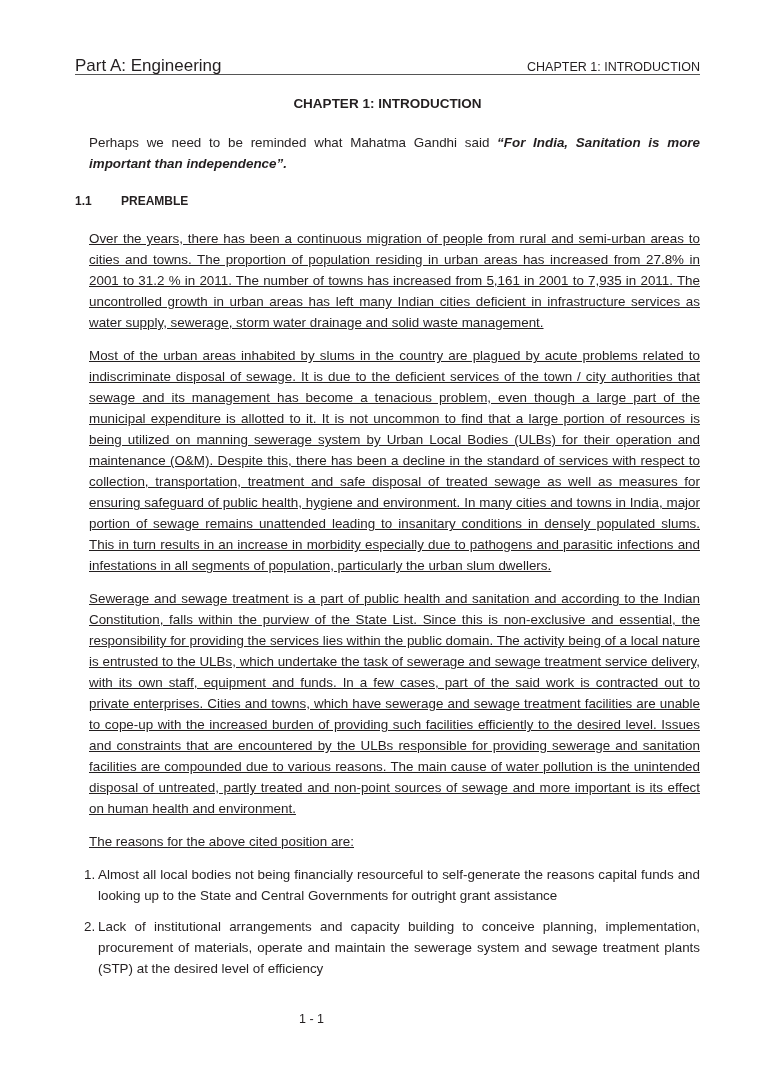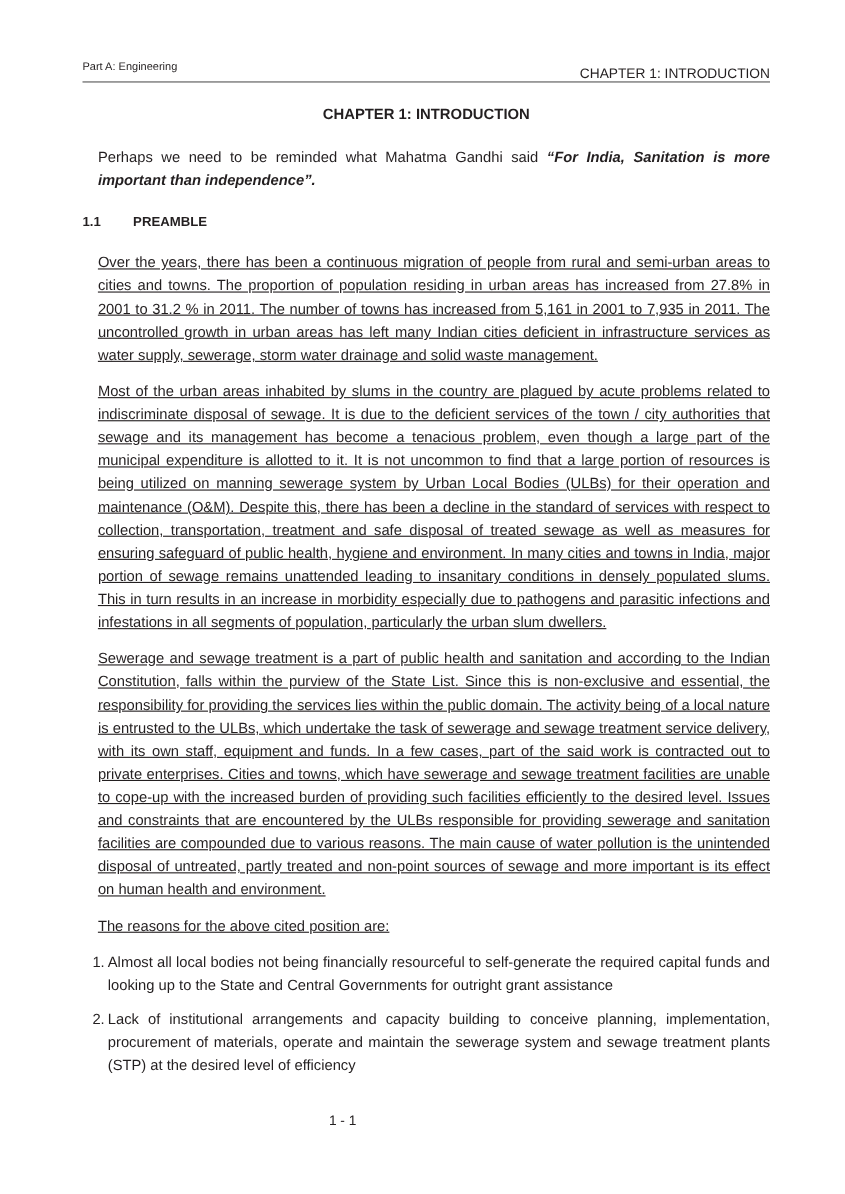--- a/index.html
+++ b/index.html
@@ -20,21 +20,21 @@
       left: 75px;
       top: 54px;
       width: 625px;
       height: 20px;
       border-bottom: 1px solid #555;
     }
     .page-header .left {
       position: absolute;
       left: 0;
       top: 2px;
-      font-size: 10px;
+      font-size: 17px;
     }
     .page-header .right {
       position: absolute;
       right: 0;
       top: 6px;
       font-size: 12.5px;
     }
     .content {
       position: absolute;
       left: 75px;
@@ -115,21 +115,21 @@
   </div>
 
   <p class="para">Over the years, there has been a continuous migration of people from rural and semi-urban areas to cities and towns. The proportion of population residing in urban areas has increased from 27.8% in 2001 to 31.2 % in 2011. The number of towns has increased from 5,161 in 2001 to 7,935 in 2011. The uncontrolled growth in urban areas has left many Indian cities deficient in infrastructure services as water supply, sewerage, storm water drainage and solid waste management.</p>
   <p class="para">Most of the urban areas inhabited by slums in the country are plagued by acute problems related to indiscriminate disposal of sewage. It is due to the deficient services of the town / city authorities that sewage and its management has become a tenacious problem, even though a large part of the municipal expenditure is allotted to it. It is not uncommon to find that a large portion of resources is being utilized on manning sewerage system by Urban Local Bodies (ULBs) for their operation and maintenance (O&amp;M). Despite this, there has been a decline in the standard of services with respect to collection, transportation, treatment and safe disposal of treated sewage as well as measures for ensuring safeguard of public health, hygiene and environment. In many cities and towns in India, major portion of sewage remains unattended leading to insanitary conditions in densely populated slums. This in turn results in an increase in morbidity especially due to pathogens and parasitic infections and infestations in all segments of population, particularly the urban slum dwellers.</p>
   <p class="para">Sewerage and sewage treatment is a part of public health and sanitation and according to the Indian Constitution, falls within the purview of the State List. Since this is non-exclusive and essential, the responsibility for providing the services lies within the public domain. The activity being of a local nature is entrusted to the ULBs, which undertake the task of sewerage and sewage treatment service delivery, with its own staff, equipment and funds. In a few cases, part of the said work is contracted out to private enterprises. Cities and towns, which have sewerage and sewage treatment facilities are unable to cope-up with the increased burden of providing such facilities efficiently to the desired level. Issues and constraints that are encountered by the ULBs responsible for providing sewerage and sanitation facilities are compounded due to various reasons. The main cause of water pollution is the unintended disposal of untreated, partly treated and non-point sources of sewage and more important is its effect on human health and environment.</p>
   <p class="para">The reasons for the above cited position are:</p>
 
   <ol class="reasons">
     <li>
       <span class="marker">1.</span>
-      <span>Almost all local bodies not being financially resourceful to self-generate the required capital funds and looking up to the State and Central Governments for outright grant assistance</span>
+      <span>Almost all local bodies not being financially resourceful to self-generate the reasons capital funds and looking up to the State and Central Governments for outright grant assistance</span>
     </li>
     <li>
       <span class="marker">2.</span>
       <span>Lack of institutional arrangements and capacity building to conceive planning, implementation, procurement of materials, operate and maintain the sewerage system and sewage treatment plants (STP) at the desired level of efficiency</span>
     </li>
   </ol>
 </div>
 
 <div class="page-number">1 - 1</div>
 

